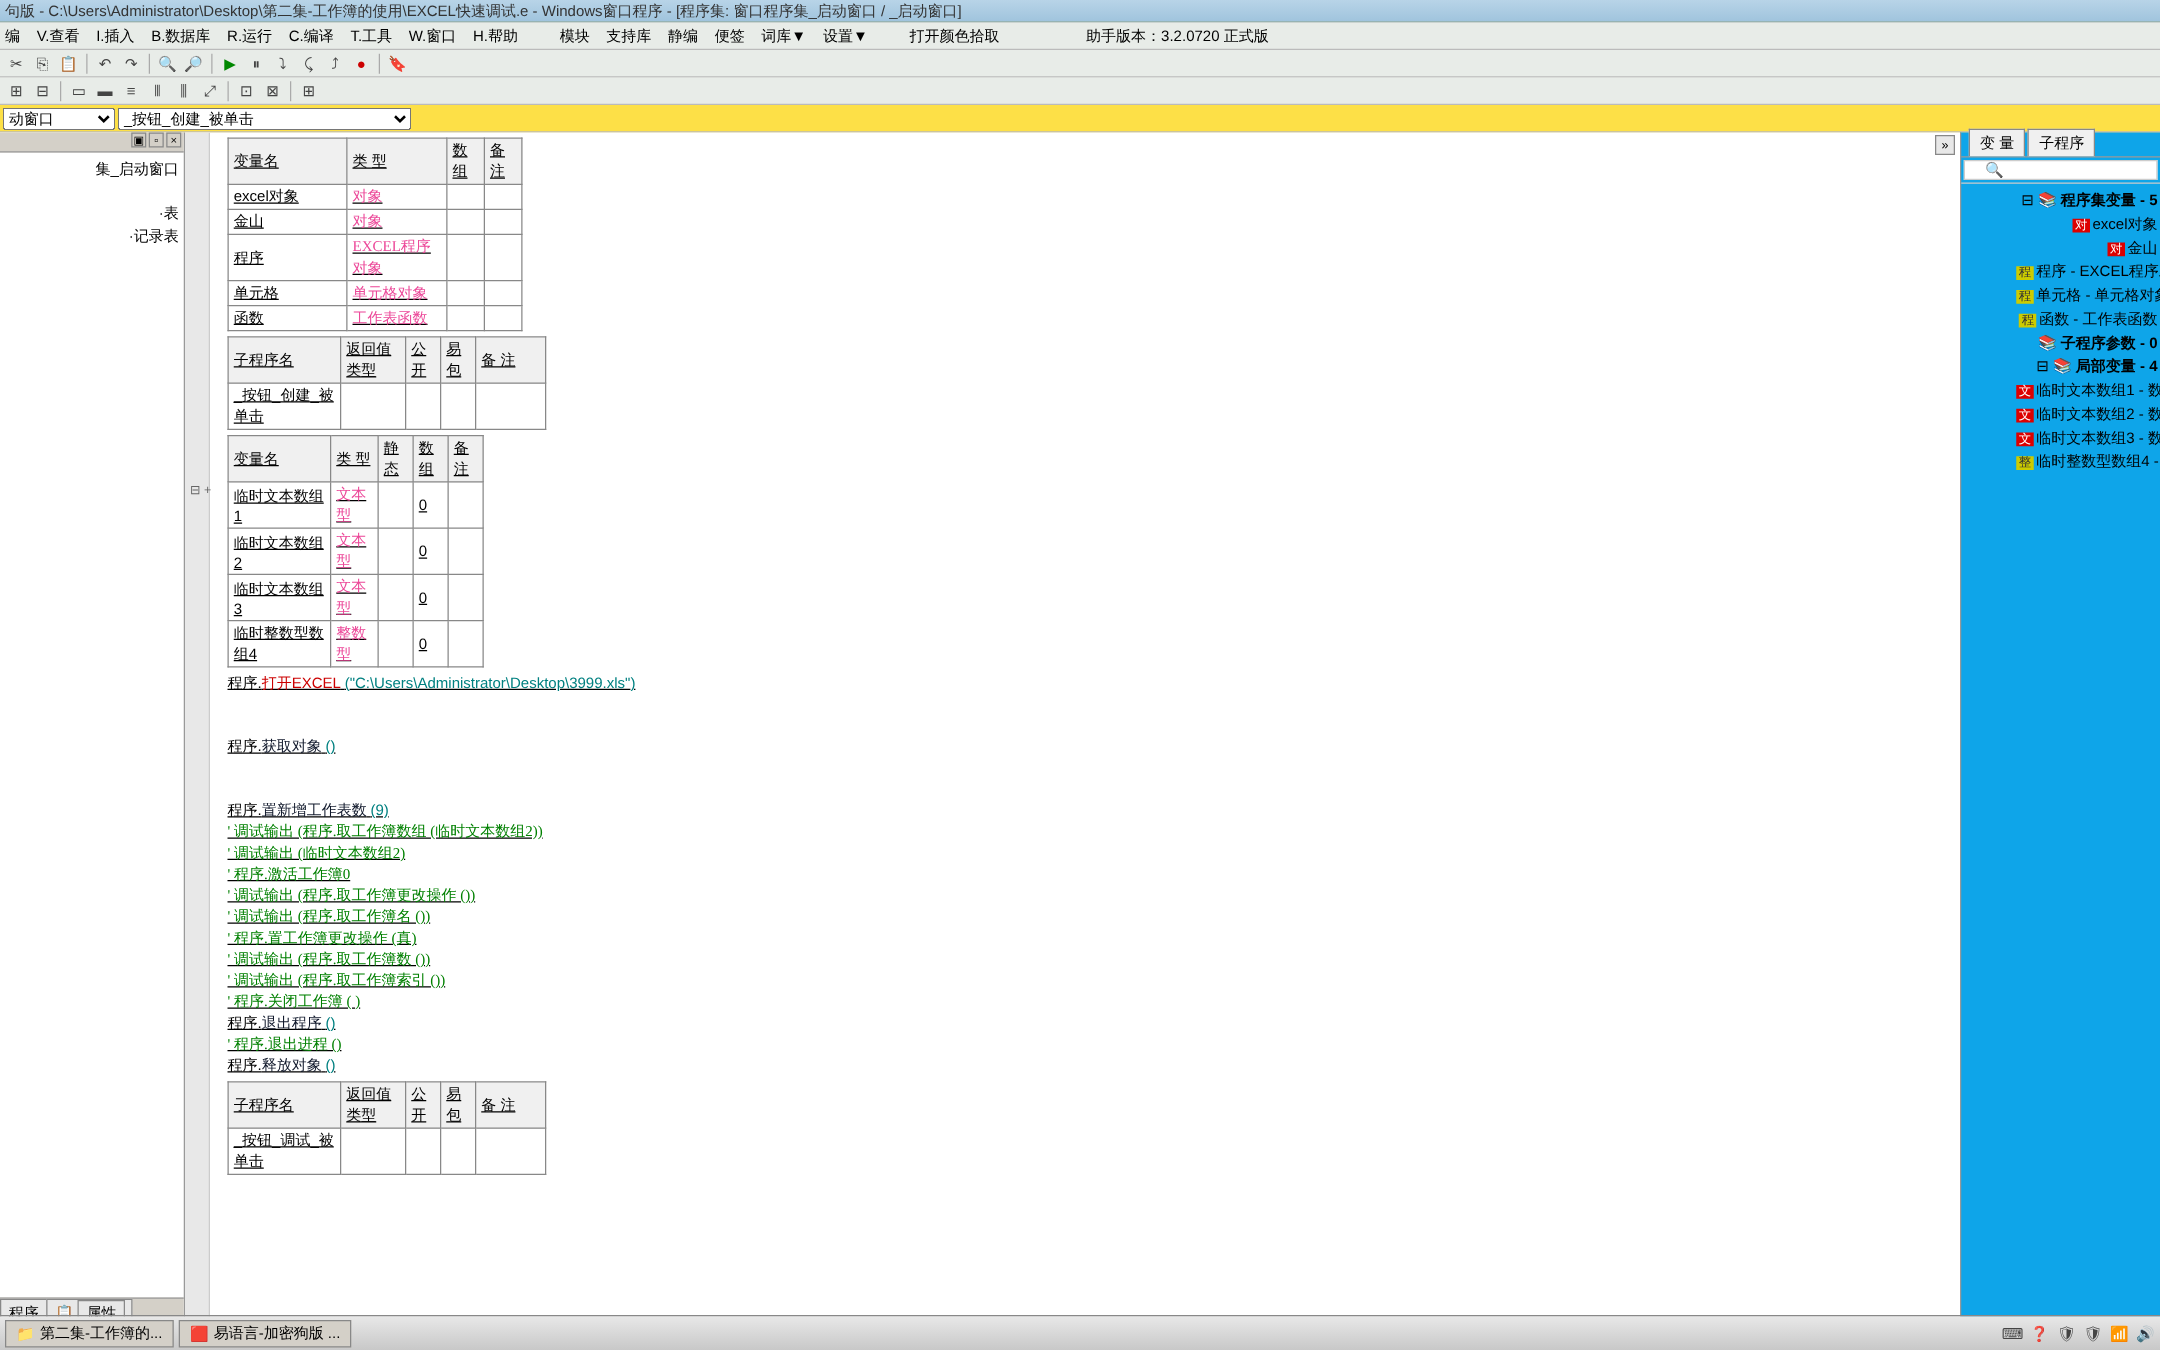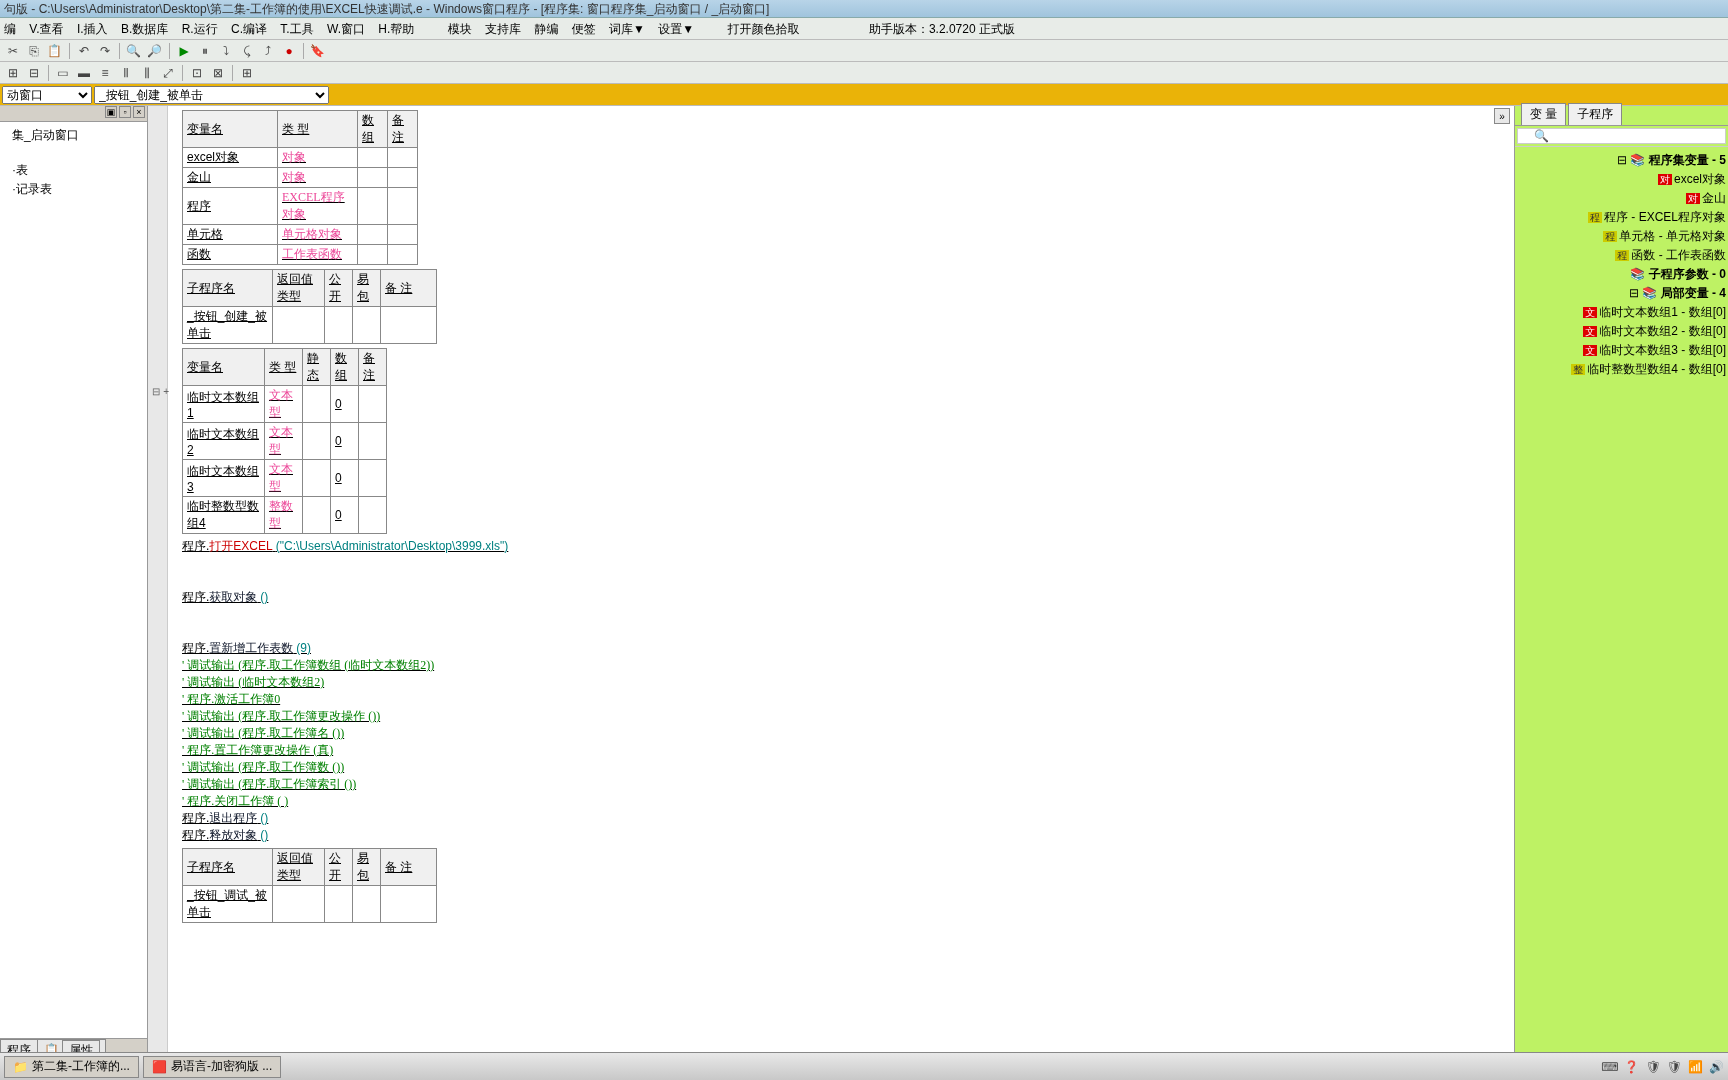--- a/index.html
+++ b/index.html
@@ -3,43 +3,43 @@
 <meta charset="utf-8">
 <style>
 * { margin:0; padding:0; box-sizing:border-box; font-family:"SimSun","宋体",sans-serif; font-size:12px; }
 body { background:#d4d0c8; width:1728px; height:1080px; overflow:hidden; position:relative; }
 .titlebar { background:linear-gradient(to bottom,#b8d4e8,#a0c4dd); height:18px; line-height:18px; padding:0 4px; color:#333; border-bottom:1px solid #8aa; }
 .menubar { background:#e8ece8; height:22px; line-height:22px; padding:0 4px; border-bottom:1px solid #bbb; }
 .menubar span { margin-right:10px; cursor:default; }
 .toolbar1,.toolbar2 { background:#e8ece8; height:22px; border-bottom:1px solid #bbb; padding:2px 4px; display:flex; align-items:center; gap:3px; }
 .tb-btn { width:18px; height:18px; border:1px solid transparent; display:inline-flex; align-items:center; justify-content:center; color:#444; }
 .tb-sep { width:1px; height:16px; background:#aaa; margin:0 2px; }
-.dd-row { background:#eab308; height:22px; border-bottom:1px solid #bbb; display:flex; align-items:center; padding:0 2px; }
+.dd-row { background:#fde047; height:22px; border-bottom:1px solid #bbb; display:flex; align-items:center; padding:0 2px; }
 .dd-row select { height:18px; font-size:12px; font-family:inherit; }
 .main { display:flex; height:calc(100% - 18px - 22px - 22px - 22px - 22px - 22px); }
 .left-pane { width:148px; background:#fff; border-right:1px solid #999; position:relative; }
 .left-header { height:16px; background:#d4d0c8; border-bottom:1px solid #999; display:flex; justify-content:flex-end; padding:0 2px; gap:2px; }
 .left-header span { width:12px; height:12px; border:1px solid #888; font-size:9px; display:flex; align-items:center; justify-content:center; }
-.left-tree { padding:4px; }
+.left-tree { padding:4px;text-align:right; }
 .left-tree div { padding:1px 0 1px 8px; }
 .left-tabs { position:absolute; bottom:0; left:0; right:0; height:20px; background:#d4d0c8; border-top:1px solid #999; display:flex; }
 .left-tabs span { padding:2px 6px; border:1px solid #888; background:#e8e8e8; margin-right:-1px; }
 .code-pane { flex:1; background:#fff; position:relative; overflow:hidden; }
 .gutter { position:absolute; left:0; top:0; width:20px; height:100%; background:#e8e8e8; border-right:1px solid #ccc; }
 .code-inner { margin-left:30px; padding:4px 0;text-decoration:underline; }
 table.grid { border-collapse:collapse; margin-bottom:4px; margin-left:4px; }
 table.grid td,table.grid th { border:1px solid #888; padding:1px 4px; height:17px; font-size:12px; text-align:left; font-weight:normal; }
 table.grid th { background:#f0f0f0; }
 .kw-blue { color:#ec4899; font-family:"SimSun"; }
 .kw-red { color:#cc0000; }
 .kw-teal { color:#008080; }
 .kw-green { color:#008000; }
 .kw-brown { color:#0f172a; }
 .code-line { padding:1px 4px; font-family:"SimSun","宋体"; font-size:12px; line-height:15px; }
-.right-pane { width:214px; background:#bef264; border-left:1px solid #999; }
+.right-pane { width:160px; background:#0ea5e9; border-left:1px solid #999; }
 .right-tabs { height:20px; border-bottom:1px solid #999; display:flex; align-items:flex-end; padding-left:6px; }
 .right-tabs span { padding:2px 8px; border:1px solid #888; border-bottom:none; background:#f0f0f0; margin-right:2px; }
 .right-search { padding:2px; border-bottom:1px solid #ccc; }
 .right-search input { width:100%; border:1px solid #ccc; height:16px; padding:0 2px 0 16px; background:#fff; }
 .right-tree { padding:4px 2px; font-size:12px;text-align:right; }
 .right-tree .node { padding:1px 0; white-space:nowrap; }
 .right-tree .i1 { padding-left:14px; } .right-tree .i3 { padding-left:42px; }
 .tag-red { background:#d00; color:#fff; padding:0 2px; font-size:10px; margin-right:2px; }
 .tag-yellow { background:#cc0; color:#333; padding:0 2px; font-size:10px; margin-right:2px; }
 .bottom-tabs { height:22px; background:#d4d0c8; border-top:1px solid #999; display:flex; align-items:flex-end; }
@@ -253,20 +253,21 @@
       <div class="code-line kw-green">' 调试输出 (程序.取工作簿数组 (临时文本数组2))</div>
       <div class="code-line kw-green">' 调试输出 (临时文本数组2)</div>
       <div class="code-line kw-green">' 程序.激活工作簿0</div>
       <div class="code-line kw-green">' 调试输出 (程序.取工作簿更改操作 ())</div>
       <div class="code-line kw-green">' 调试输出 (程序.取工作簿名 ())</div>
       <div class="code-line kw-green">' 程序.置工作簿更改操作 (真)</div>
       <div class="code-line kw-green">' 调试输出 (程序.取工作簿数 ())</div>
       <div class="code-line kw-green">' 调试输出 (程序.取工作簿索引 ())</div>
       <div class="code-line kw-green">' 程序.关闭工作簿 ( )</div>
       <div class="code-line"><span>程序.</span><span class="kw-brown">退出程序</span> <span class="kw-teal">()</span></div>
+      <div class="code-line kw-green">' 程序.退出进程 ()</div>
       <div class="code-line"><span>程序.</span><span class="kw-brown">释放对象</span> <span class="kw-teal">()</span></div>
 
       <table class="grid" style="margin-top:4px">
         <tbody>
             <tr>
               <th style="width:90px">子程序名</th>
               <th style="width:52px">返回值类型</th>
               <th style="width:28px">公开</th>
               <th style="width:28px">易包</th>
               <th style="width:56px">备 注</th>

